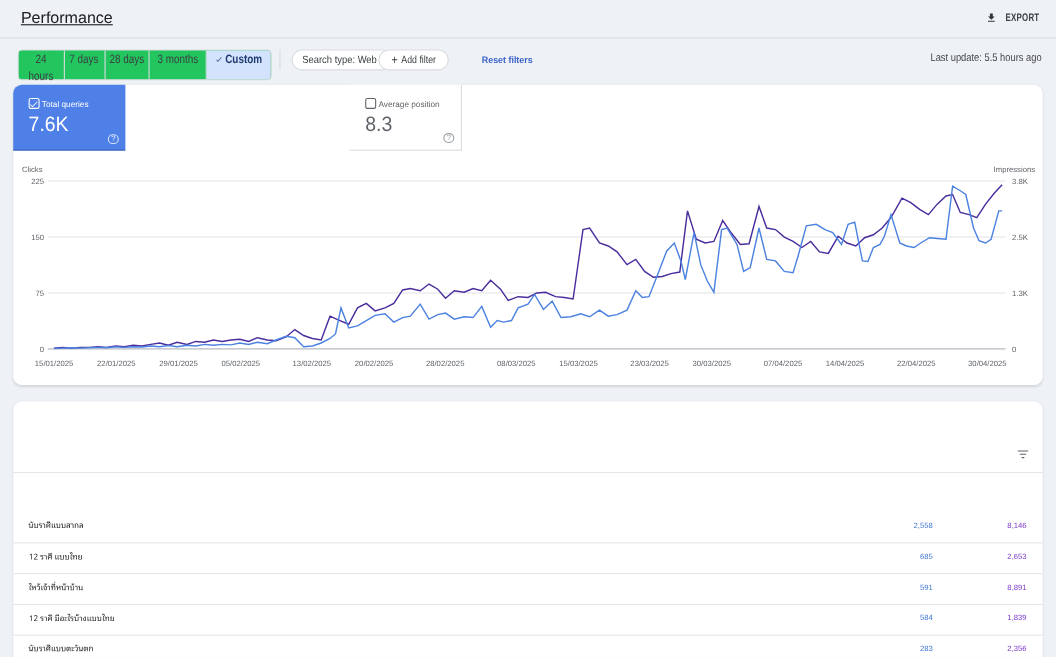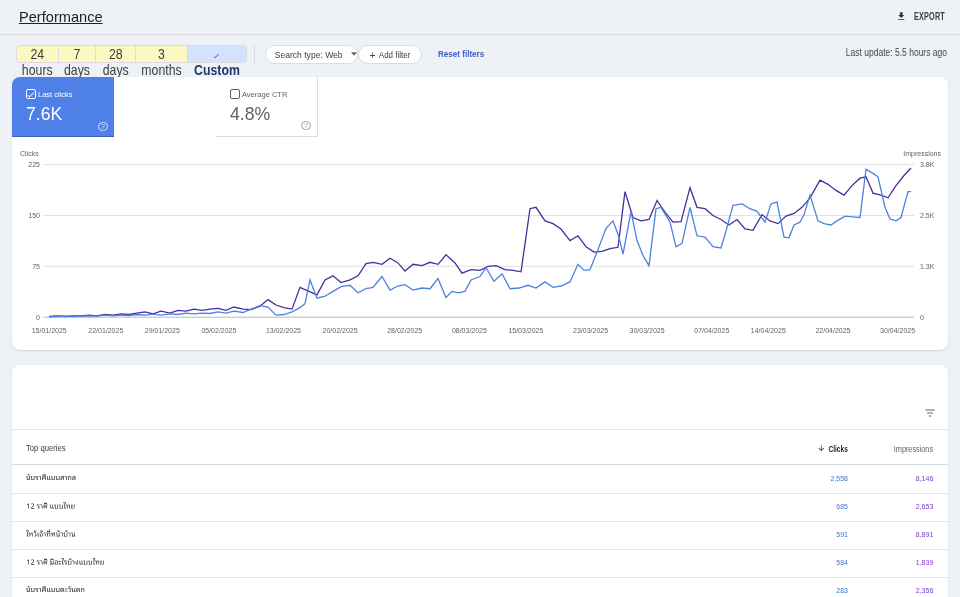--- a/index.html
+++ b/index.html
@@ -3,21 +3,21 @@
 * { margin:0; padding:0; box-sizing:border-box; }
 html,body { width:960px; height:597px; background:#eef1f5; font-family:"Liberation Sans",sans-serif; position:relative; overflow:hidden; }
 .abs { position:absolute;text-decoration:underline; }
 .sxl { display:inline-block; transform-origin:0 50%; }
 .sxr { display:inline-block; transform-origin:100% 50%; }
 .sxc { display:inline-block; transform-origin:50% 50%; }
 #title { left:19px; top:8.5px; font-size:14.6px; color:#202124; }
 #export { right:15px; top:10.5px; font-size:10px; font-weight:bold; color:#3c4043; letter-spacing:.3px; }
 #export .sxr { transform:scaleX(.72); }
 #hdrline { left:0; top:34px; width:960px; height:1px; background:#dadce0; }
-#seg { left:16px; top:45px; height:18px; border:1px solid #dadce0; border-radius:4px; background:#fef9c3; display:flex; font-size:15px; color:#3c4043; }
+#seg { left:16px; top:45px; height:28px; border:1px solid #dadce0; border-radius:4px; background:#22c55e; display:flex; font-size:11px; color:#3c4043; }
 #seg > div { text-align:center; line-height:16px; border-right:1px solid #dadce0; }
 #seg > div:last-child { border-right:none; background:#d3e3fd; color:#1e3a6e; border-radius:0 3px 3px 0; font-weight:bold; }
 #seg .sxc { transform:scaleX(.82); }
 #vdiv { left:254px; top:45px; width:1px; height:18px; background:#dadce0; }
 .pill { position:absolute; top:44.5px; height:19px; border:1px solid #dadce0; border-radius:9.5px; background:#fff; font-size:9.5px; color:#3c4043; line-height:17px; text-align:center; white-space:nowrap; }
 .pill .sxc { transform:scaleX(.84); }
 #reset { left:438px; top:48.5px; font-size:8.5px; color:#3b62c9; font-weight:bold; }
 #reset .sxl { transform:scaleX(.95); }
 #lastupd { right:13px; top:47px; font-size:10px; color:#45484c; }
 #lastupd .sxr { transform:scaleX(.85); }
@@ -58,39 +58,39 @@
     <div style="width:40.5px"><span class="sxc">28 days</span></div>
     <div style="width:52px"><span class="sxc">3 months</span></div>
     <div style="width:58px"><span class="sxc"><svg width="8" height="8" viewBox="0 0 24 24" style="vertical-align:-1px;margin-right:3px">
           <path fill="#1e3a6e" d="M9 16.2L4.8 12l-1.4 1.4L9 19 21 7l-1.4-1.4L9 16.2z"></path>
         </svg>Custom</span></div>
   </div>
 <div class="abs" id="vdiv"></div>
 <div class="pill" style="left:265px;width:93px;padding-left:5px"><span class="sxc" style="transform:scaleX(.9)">Search type: Web</span><svg width="6" height="4" viewBox="0 0 10 6" style="margin-left:4px;vertical-align:1.5px">
       <path fill="#5f6368" d="M0 0l5 6 5-6z"></path>
     </svg></div>
-<div class="pill" style="left:358px;width:63.5px"><span class="sxc"><span style="font-size:11.5px;vertical-align:-1px;margin-right:4px;color:#3c4043">+</span>Add filter</span></div>
+<div class="pill" style="left:344px;width:63.5px"><span class="sxc"><span style="font-size:11.5px;vertical-align:-1px;margin-right:4px;color:#3c4043">+</span>Add filter</span></div>
 <div class="abs" id="reset"><span class="sxl">Reset filters</span></div>
 <div class="abs" id="lastupd"><span class="sxr">Last update: 5.5 hours ago</span></div>
 
 <div class="panel" id="p1">
   <div class="card" style="left:0;background:#4e80e8;border-radius:8px 0 0 0;box-shadow:inset 0 -1px 0 rgba(0,0,40,.25)">
     <div class="cb" style="border-color:#fff">
         <svg width="9.4" height="9.4" viewBox="0 0 24 24">
           <path fill="#fff" d="M9 16.2L4.8 12l-1.4 1.4L9 19 21 7l-1.4-1.4L9 16.2z"></path>
         </svg>
       </div>
-    <div class="lbl" style="color:#fff"><span class="sxl">Last clicks</span></div>
+    <div class="lbl" style="color:#fff"><span class="sxl">Total queries</span></div>
     <div class="big" style="color:#fff"><span class="sxl">7.6K</span></div>
     <div class="q" style="border-color:rgba(255,255,255,.75);color:rgba(255,255,255,.85)">?</div>
   </div>
-  <div class="card" style="left:204px;background:#fff;border-right:1px solid #dadce0;border-bottom:1px solid #dadce0">
+  <div class="card" style="left:306px;background:#fff;border-right:1px solid #dadce0;border-bottom:1px solid #dadce0">
     <div class="cb" style="border-color:#5f6368"></div>
-    <div class="lbl" style="color:#5f6368"><span class="sxl">Average CTR</span></div>
-    <div class="big" style="color:#5f6368"><span class="sxl">4.8%</span></div>
+    <div class="lbl" style="color:#5f6368"><span class="sxl">Average position</span></div>
+    <div class="big" style="color:#5f6368"><span class="sxl">8.3</span></div>
     <div class="q" style="border-color:#9aa0a6;color:#9aa0a6">?</div>
   </div>
   <svg id="chart" width="936" height="215" viewBox="0 0 936 215">
 <line x1="31.5" y1="177.2" x2="902" y2="177.2" stroke="#b6babf" stroke-width="1"></line>
       <line x1="31.5" y1="126.3" x2="902" y2="126.3" stroke="#dfe1e5" stroke-width="1"></line>
       <line x1="31.5" y1="75.5" x2="902" y2="75.5" stroke="#dfe1e5" stroke-width="1"></line>
       <line x1="31.5" y1="24.6" x2="902" y2="24.6" stroke="#dfe1e5" stroke-width="1"></line>
 <text x="28" y="179.7" text-anchor="end" class="ax">0</text>
       <text x="28" y="128.8" text-anchor="end" class="ax">75</text>
       <text x="28" y="78.0" text-anchor="end" class="ax">150</text>
@@ -120,27 +120,20 @@
 <polyline points="49,316.9 57,316.5 65,316.2 73,316.5 81,316.2 89,315.8 97,316.2 105,315.2 113,315.8 121,315.2 129,315.5 137,314.5 145,315.2 153,314.1 161,315.2 170,313.8 178,314.5 186,313.1 194,313.8 202,313.1 210,313.5 218,311.8 226,313.1 234,311.1 243,312.5 251,309.1 260,305.7 268,307.0 276,315.2 284,314.5 292,311.8 300,307.7 305,303.6 310,279.9 317,298.2 325,296.2 333,291.4 341,286.7 350,285.3 358,292.8 366,288.7 373,287.4 382,276.5 390,290.1 398,286.0 405,284.6 413,290.1 422,288.0 430,288.7 438,278.5 446,297.5 452,291.4 458,292.8 465,291.4 471,279.9 480,276.5 486,267.7 494,281.3 502,273.8 510,288.7 519,288.0 528,285.3 536,288.0 545,281.9 553,287.4 561,286.0 570,281.9 578,264.3 584,270.4 590,269.7 598,249.4 606,228.4 613,220.9 619,237.2 623,254.1 631,211.4 637,240.6 643,255.5 649,265.7 656,208.7 661,207.3 670,222.2 676,246.7 682,243.3 690,207.3 697,235.8 705,237.2 713,246.7 721,248.0 726,231.1 733,205.3 742,203.9 750,208.7 757,211.4 765,222.2 771,203.9 777,201.9 784,237.2 789,237.8 794,225.0 800,222.2 804,214.8 810,195.1 818,220.9 824,223.6 831,225.0 837,220.9 845,216.1 852,216.8 860,217.5 866,169.3 873,173.4 878,176.8 885,207.3 890,218.9 896,220.9 901,217.5 908,191.7 911,191.7" fill="none" stroke="#4c82e0" stroke-width="1.3" transform="translate(-12,-140)"></polyline>
 </svg>
 </div>
 
 <div class="panel" id="p2">
   <div id="frow">
       <svg width="14" height="14" viewBox="0 0 24 24" style="position:absolute;right:10.6px;top:6.5px">
         <path fill="#5f6368" d="M7 12.8h10v-1.6H7v1.6zM4 6v1.6h16V6H4zm6 12h4v-1.6h-4V18z"></path>
       </svg>
     </div>
-  <div id="hrow">
-    <div style="position:absolute;left:14px;top:13px;font-size:9px;color:#3c4043"><span class="sxl" style="transform:scaleX(.85)">Top queries</span></div>
-    <div style="position:absolute;right:99.8px;top:14px;font-size:9.1px;color:#202124;font-weight:bold"><svg width="8.5" height="8.5" viewBox="0 0 24 24" style="vertical-align:-1px;margin-right:-4px">
-          <path fill="#202124" d="M20 12l-1.41-1.41L13 16.17V4h-2v12.17l-5.58-5.59L4 12l8 8 8-8z"></path>
-        </svg><span class="sxr" style="transform:scaleX(.72)">Clicks</span></div>
-    <div style="position:absolute;right:14.7px;top:14px;font-size:9.1px;color:#5f6368"><span class="sxr" style="transform:scaleX(.8)">Impressions</span></div>
-  </div>
 </div>
 <div class="abs" style="left:12px;top:364px;width:936px;height:233px;overflow:hidden;pointer-events:none">
 <div class="rline" style="top:128.5px"></div>
 <div class="rline" style="top:156.5px"></div>
 <div class="rline" style="top:184.5px"></div>
 <div class="rline" style="top:212.5px"></div>
 </div>
 <svg class="thai" style="left:25.1px;top:473.4px" width="51.4" height="8.1" viewBox="-0.9 -7.1 51.4 8.1">
     <path d="M3.21,-4.74 L2.41,-4.71 L1.97,-4.88 L1.73,-5.26 L1.81,-5.77 L2.26,-6.07 L2.77,-6.02 L3.1,-5.69 L3.07,-5.1 L3.8,-5.37 L4.45,-5.95 L4.45,-5.35 L4.01,-5.03 L3.21,-4.74Z M19.64,-4.71 L16.57,-4.71 L16.48,-4.74 L16.48,-5.04 L16.71,-5.62 L17.15,-5.94 L18.03,-6.0 L18.47,-5.86 L18.98,-5.52 L19.05,-6.01 L19.64,-6.05 L19.64,-4.71Z M2.65,-5.18 L2.73,-5.48 L2.63,-5.65 L2.41,-5.71 L2.19,-5.6 L2.13,-5.4 L2.22,-5.18 L2.41,-5.11 L2.65,-5.18Z M18.99,-5.11 L18.32,-5.51 L17.74,-5.61 L17.3,-5.51 L17.05,-5.18 L17.08,-5.08 L18.99,-5.11Z M19.71,-0.04 L19.09,-0.07 L19.09,-2.55 L19.01,-3.07 L18.61,-3.52 L17.96,-3.67 L17.3,-3.5 L16.9,-3.07 L16.79,-2.48 L16.86,-1.53 L17.27,-2.34 L17.59,-2.58 L17.88,-2.66 L18.25,-2.65 L18.64,-2.41 L18.77,-2.04 L18.72,-1.75 L18.47,-1.44 L18.18,-1.35 L17.81,-1.36 L17.37,-1.68 L17.07,-0.88 L17.05,-0.07 L16.4,-0.07 L16.38,-1.02 L16.18,-2.04 L16.18,-2.77 L16.4,-3.43 L16.86,-3.89 L17.37,-4.1 L18.03,-4.17 L18.76,-4.05 L19.27,-3.75 L19.64,-4.3 L20.15,-4.31 L20.22,-4.24 L20.03,-3.8 L19.55,-3.36 L19.74,-2.77 L19.71,-0.04Z M35.55,0.01 L35.04,-0.06 L34.73,-0.36 L34.65,-0.66 L34.64,-1.68 L34.78,-2.26 L35.19,-2.66 L35.84,-2.78 L36.57,-2.51 L37.08,-2.01 L37.09,-2.92 L36.83,-3.43 L36.28,-3.65 L35.4,-3.6 L34.67,-3.34 L34.69,-3.87 L35.4,-4.11 L36.21,-4.17 L36.86,-4.03 L37.3,-3.75 L37.48,-3.87 L37.74,-4.31 L38.25,-4.31 L38.28,-4.16 L38.14,-3.87 L37.61,-3.36 L37.76,-2.77 L37.77,-0.07 L37.11,-0.07 L37.1,-0.88 L36.82,-1.68 L36.35,-2.14 L35.77,-2.29 L35.55,-2.22 L35.38,-2.04 L35.3,-1.39 L35.7,-1.34 L35.96,-1.17 L36.1,-0.95 L36.16,-0.58 L35.99,-0.21 L35.55,0.01Z M45.33,-0.04 L44.71,-0.07 L44.71,-2.7 L44.63,-3.14 L44.31,-3.53 L43.65,-3.68 L43.0,-3.54 L42.6,-3.14 L42.54,-2.99 L42.63,-2.9 L43.43,-2.61 L43.45,-2.26 L43.02,-2.04 L42.83,-1.82 L42.77,-0.07 L42.11,-0.07 L42.17,-1.82 L42.37,-2.12 L42.78,-2.41 L41.9,-2.7 L42.02,-3.36 L42.41,-3.82 L43.07,-4.11 L43.87,-4.16 L44.68,-3.97 L45.13,-3.58 L45.36,-2.85 L45.33,-0.04Z M47.38,0.01 L46.87,-0.06 L46.55,-0.36 L46.47,-0.66 L46.47,-1.68 L46.61,-2.26 L47.01,-2.66 L47.67,-2.78 L48.4,-2.51 L48.91,-2.01 L48.92,-2.92 L48.79,-3.28 L48.33,-3.61 L47.6,-3.66 L46.5,-3.34 L46.48,-3.8 L46.72,-3.97 L47.3,-4.12 L48.03,-4.17 L48.76,-4.04 L49.06,-3.9 L49.38,-3.58 L49.58,-2.99 L49.59,-0.07 L48.94,-0.07 L48.92,-0.88 L48.65,-1.68 L48.18,-2.14 L47.6,-2.29 L47.38,-2.22 L47.2,-2.04 L47.13,-1.39 L47.52,-1.34 L47.79,-1.17 L47.93,-0.95 L47.98,-0.58 L47.82,-0.21 L47.38,0.01Z M3.5,0.01 L3.21,-0.0 L2.89,-0.15 L2.68,-0.44 L2.63,-0.77 L1.53,-0.04 L0.95,-0.07 L0.96,-2.7 L0.44,-2.82 L0.19,-3.07 L0.11,-3.58 L0.3,-3.94 L0.58,-4.11 L1.1,-4.11 L1.39,-3.96 L1.56,-3.72 L1.61,-0.66 L3.1,-1.53 L3.18,-1.82 L3.18,-4.01 L3.21,-4.08 L3.8,-4.09 L3.83,-1.82 L3.67,-1.39 L4.05,-1.02 L4.12,-0.58 L3.94,-0.2 L3.5,0.01Z M8.03,-0.05 L5.12,-0.07 L5.12,-0.36 L5.57,-0.58 L5.57,-2.7 L5.04,-2.83 L4.74,-3.21 L4.73,-3.65 L5.04,-4.04 L5.33,-4.13 L5.77,-4.1 L5.99,-3.97 L6.17,-3.72 L6.23,-0.58 L6.28,-0.52 L7.52,-0.52 L7.74,-0.55 L7.9,-0.8 L7.9,-4.01 L7.96,-4.09 L8.54,-4.06 L8.55,-0.66 L8.43,-0.29 L8.03,-0.05Z M11.46,0.0 L11.17,0.01 L10.8,-0.14 L10.63,-0.36 L10.56,-0.66 L10.64,-1.02 L10.8,-1.21 L11.02,-1.34 L11.39,-1.39 L11.32,-2.26 L10.95,-2.44 L9.39,-2.7 L9.46,-3.58 L9.71,-3.9 L10.15,-4.11 L10.8,-4.13 L11.75,-3.99 L12.26,-4.09 L12.3,-4.01 L12.3,-3.65 L12.12,-3.55 L11.68,-3.51 L10.58,-3.66 L10.23,-3.58 L10.04,-3.36 L10.0,-3.07 L10.07,-3.03 L11.61,-2.72 L11.99,-2.34 L12.06,-1.82 L12.0,-0.44 L11.75,-0.11 L11.46,0.0Z M15.11,-0.07 L14.45,-0.07 L14.45,-2.92 L14.34,-3.43 L14.16,-3.59 L13.8,-3.66 L13.5,-3.6 L12.99,-3.32 L12.7,-3.72 L12.92,-3.88 L13.5,-4.11 L14.24,-4.12 L14.65,-3.94 L14.98,-3.58 L15.11,-2.99 L15.11,-0.07Z M22.05,0.01 L21.54,-0.07 L21.21,-0.44 L21.16,-4.01 L21.24,-4.09 L21.75,-4.09 L21.82,-4.01 L21.83,-1.39 L22.34,-1.28 L22.65,-0.88 L22.57,-0.29 L22.41,-0.12 L22.05,0.01Z M24.16,0.01 L23.65,-0.05 L23.43,-0.22 L23.26,-0.58 L23.29,-4.09 L23.87,-4.09 L23.91,-4.01 L23.92,-1.39 L24.46,-1.27 L24.75,-0.8 L24.74,-0.51 L24.6,-0.22 L24.16,0.01Z M28.32,-0.05 L25.42,-0.07 L25.42,-0.36 L25.86,-0.58 L25.87,-2.7 L25.33,-2.83 L25.03,-3.21 L25.03,-3.65 L25.33,-4.04 L25.62,-4.13 L26.06,-4.1 L26.28,-3.97 L26.46,-3.72 L26.52,-0.58 L26.57,-0.52 L27.81,-0.52 L28.03,-0.55 L28.19,-0.8 L28.2,-4.01 L28.25,-4.09 L28.83,-4.06 L28.85,-0.66 L28.72,-0.29 L28.32,-0.05Z M33.07,-0.05 L30.16,-0.07 L30.16,-0.36 L30.61,-0.58 L30.61,-2.7 L30.08,-2.83 L29.78,-3.21 L29.77,-3.65 L30.08,-4.04 L30.37,-4.13 L30.81,-4.1 L31.02,-3.97 L31.21,-3.72 L31.27,-0.58 L31.32,-0.52 L32.56,-0.52 L32.78,-0.55 L32.94,-0.8 L32.94,-4.01 L33.0,-4.09 L33.58,-4.06 L33.59,-0.66 L33.47,-0.29 L33.07,-0.05Z M40.88,-0.07 L40.22,-0.07 L40.22,-2.92 L40.11,-3.43 L39.93,-3.59 L39.57,-3.66 L39.27,-3.6 L38.76,-3.32 L38.47,-3.72 L38.69,-3.88 L39.27,-4.11 L40.0,-4.12 L40.42,-3.94 L40.75,-3.58 L40.88,-2.99 L40.88,-0.07Z M0.94,-3.14 L1.12,-3.28 L1.13,-3.58 L0.95,-3.74 L0.73,-3.75 L0.54,-3.58 L0.55,-3.28 L0.73,-3.13 L0.94,-3.14Z M5.56,-3.14 L5.74,-3.28 L5.74,-3.58 L5.55,-3.75 L5.33,-3.74 L5.15,-3.58 L5.16,-3.28 L5.35,-3.14 L5.56,-3.14Z M25.85,-3.14 L26.03,-3.28 L26.04,-3.58 L25.84,-3.75 L25.62,-3.74 L25.45,-3.58 L25.45,-3.28 L25.64,-3.14 L25.85,-3.14Z M30.6,-3.14 L30.78,-3.28 L30.78,-3.58 L30.59,-3.75 L30.37,-3.74 L30.19,-3.58 L30.2,-3.28 L30.39,-3.14 L30.6,-3.14Z M18.24,-1.75 L18.35,-1.97 L18.29,-2.19 L18.1,-2.3 L17.81,-2.24 L17.7,-1.97 L17.81,-1.76 L18.03,-1.69 L18.24,-1.75Z M3.6,-0.44 L3.7,-0.66 L3.65,-0.88 L3.43,-0.99 L3.14,-0.9 L3.07,-0.66 L3.14,-0.47 L3.36,-0.38 L3.6,-0.44Z M11.35,-0.36 L11.57,-0.51 L11.58,-0.8 L11.39,-0.98 L11.17,-0.97 L10.99,-0.8 L11.0,-0.51 L11.1,-0.4 L11.35,-0.36Z M21.99,-0.36 L22.22,-0.51 L22.23,-0.8 L22.05,-0.97 L21.83,-0.98 L21.67,-0.88 L21.62,-0.58 L21.75,-0.4 L21.99,-0.36Z M24.09,-0.36 L24.31,-0.53 L24.32,-0.8 L24.16,-0.96 L23.87,-0.96 L23.71,-0.8 L23.7,-0.58 L23.8,-0.42 L24.09,-0.36Z M35.48,-0.36 L35.7,-0.51 L35.72,-0.8 L35.55,-0.97 L35.26,-0.96 L35.11,-0.8 L35.1,-0.58 L35.19,-0.43 L35.48,-0.36Z M47.31,-0.36 L47.52,-0.51 L47.54,-0.8 L47.38,-0.97 L47.08,-0.96 L46.94,-0.8 L46.92,-0.58 L47.01,-0.43 L47.31,-0.36Z" fill="#202124" fill-rule="evenodd"></path>
   </svg>

